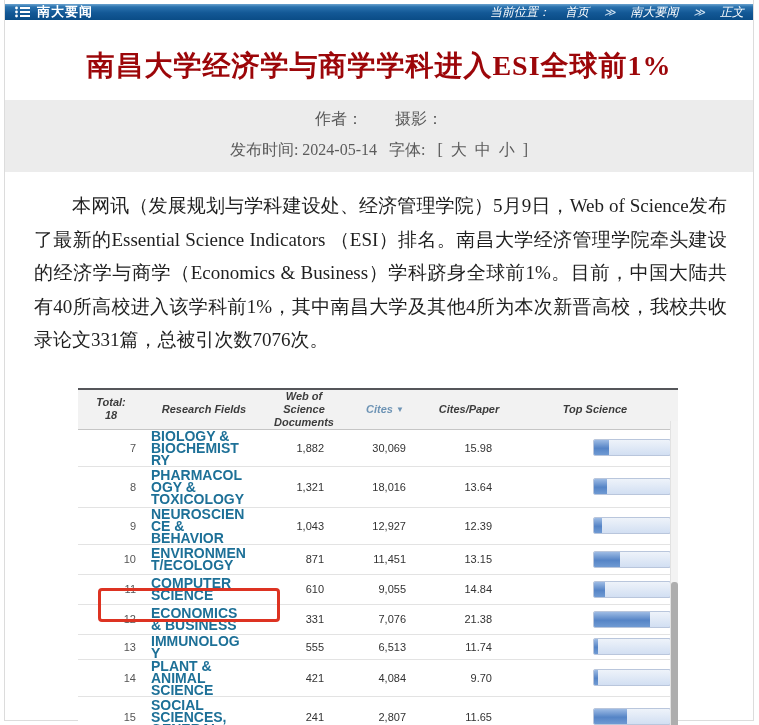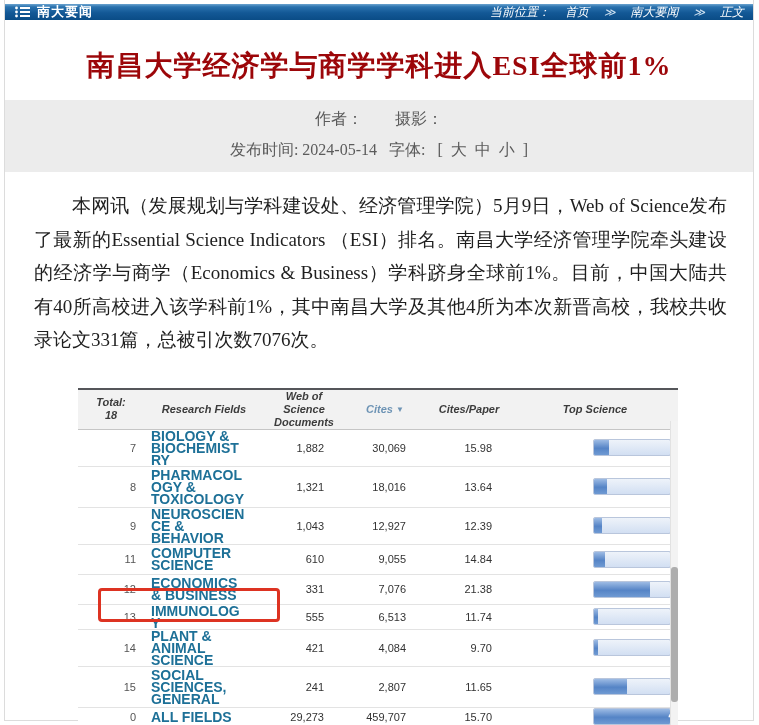--- a/index.html
+++ b/index.html
@@ -150,20 +150,32 @@
     <td class="c-num">1,043</td>
     <td class="c-num">12,927</td>
     <td class="c-num">12.39</td>
     <td>
       <div class="bar">
         <div class="bar-fill" style="width: 11%;"></div>
       </div>
     </td>
   </tr>
           <tr class="l2">
+    <td class="c-rank">10</td>
+    <td class="c-field">ENVIRONMENT/ECOLOGY</td>
+    <td class="c-num">871</td>
+    <td class="c-num">11,451</td>
+    <td class="c-num">13.15</td>
+    <td>
+      <div class="bar">
+        <div class="bar-fill" style="width: 34%;"></div>
+      </div>
+    </td>
+  </tr>
+          <tr class="l2">
     <td class="c-rank">11</td>
     <td class="c-field">COMPUTER SCIENCE</td>
     <td class="c-num">610</td>
     <td class="c-num">9,055</td>
     <td class="c-num">14.84</td>
     <td>
       <div class="bar">
         <div class="bar-fill" style="width: 15%;"></div>
       </div>
     </td>

